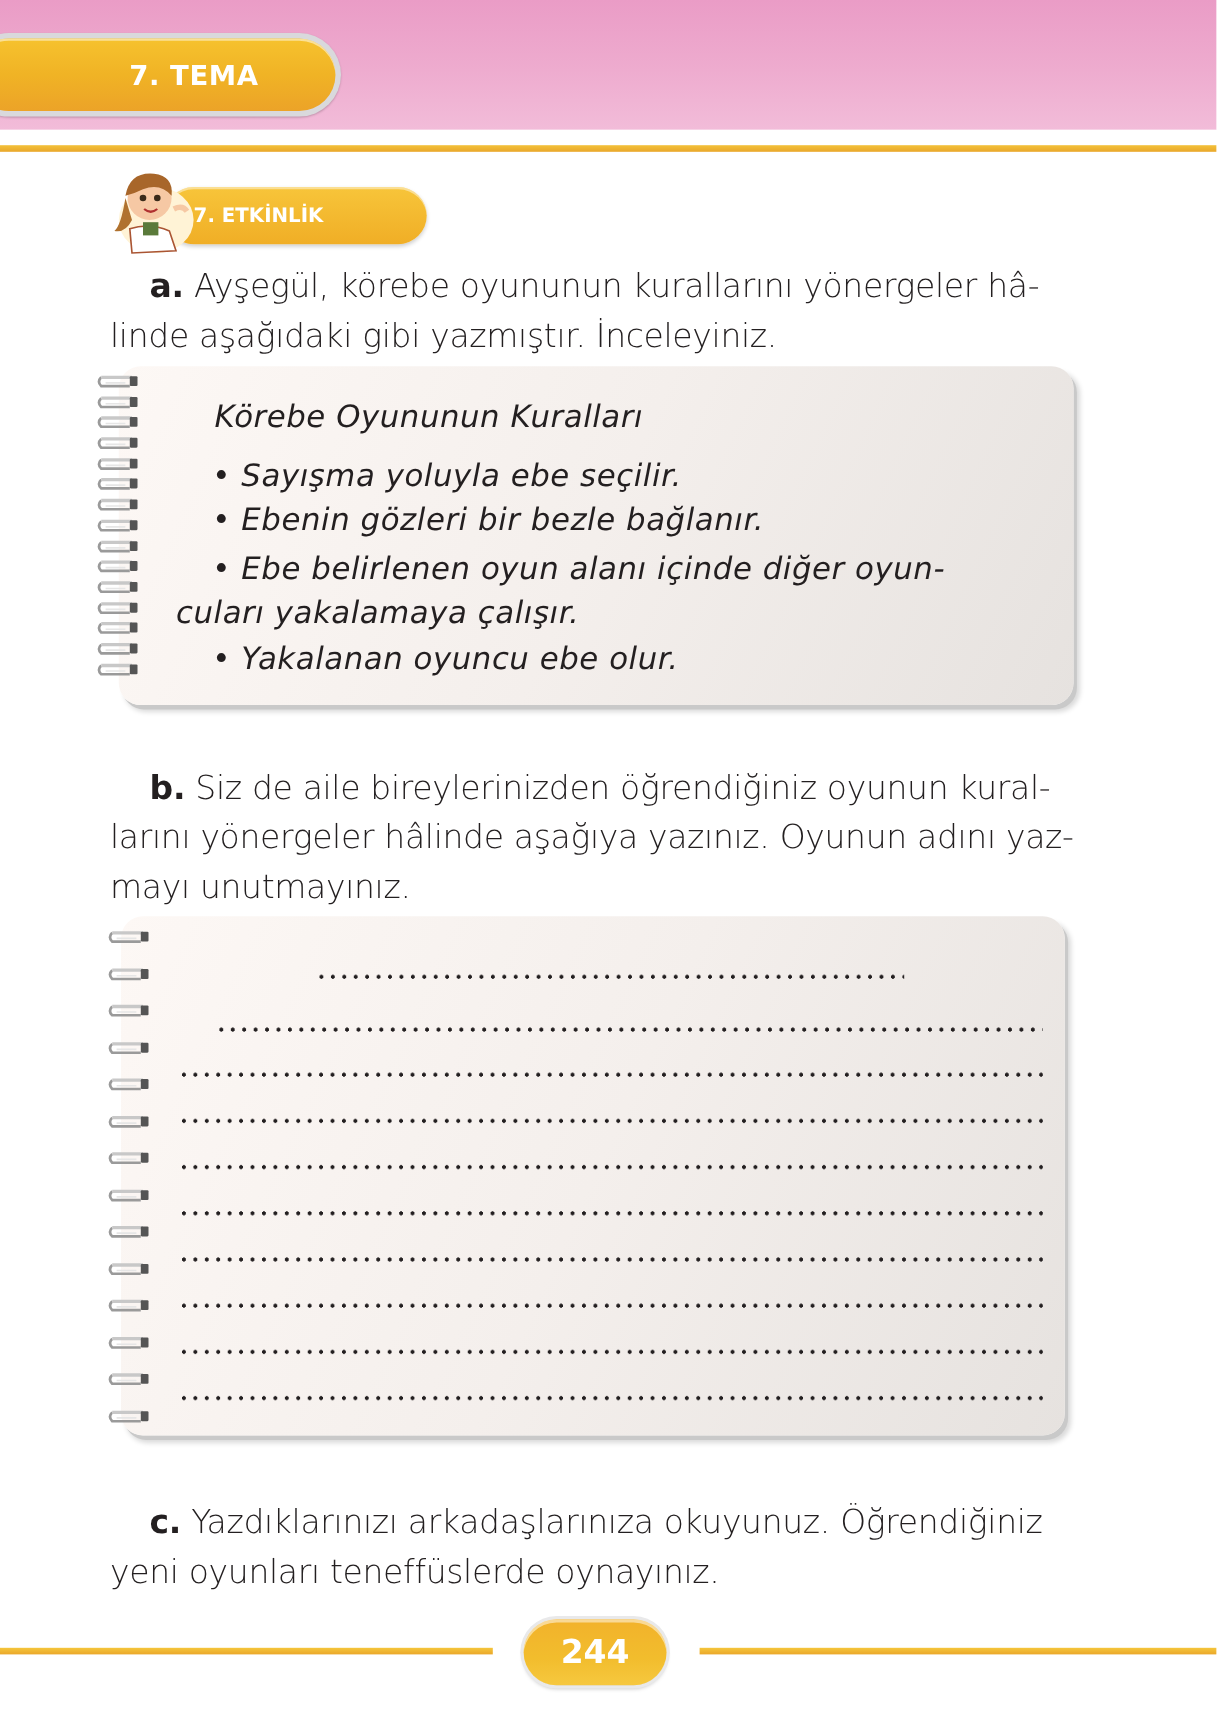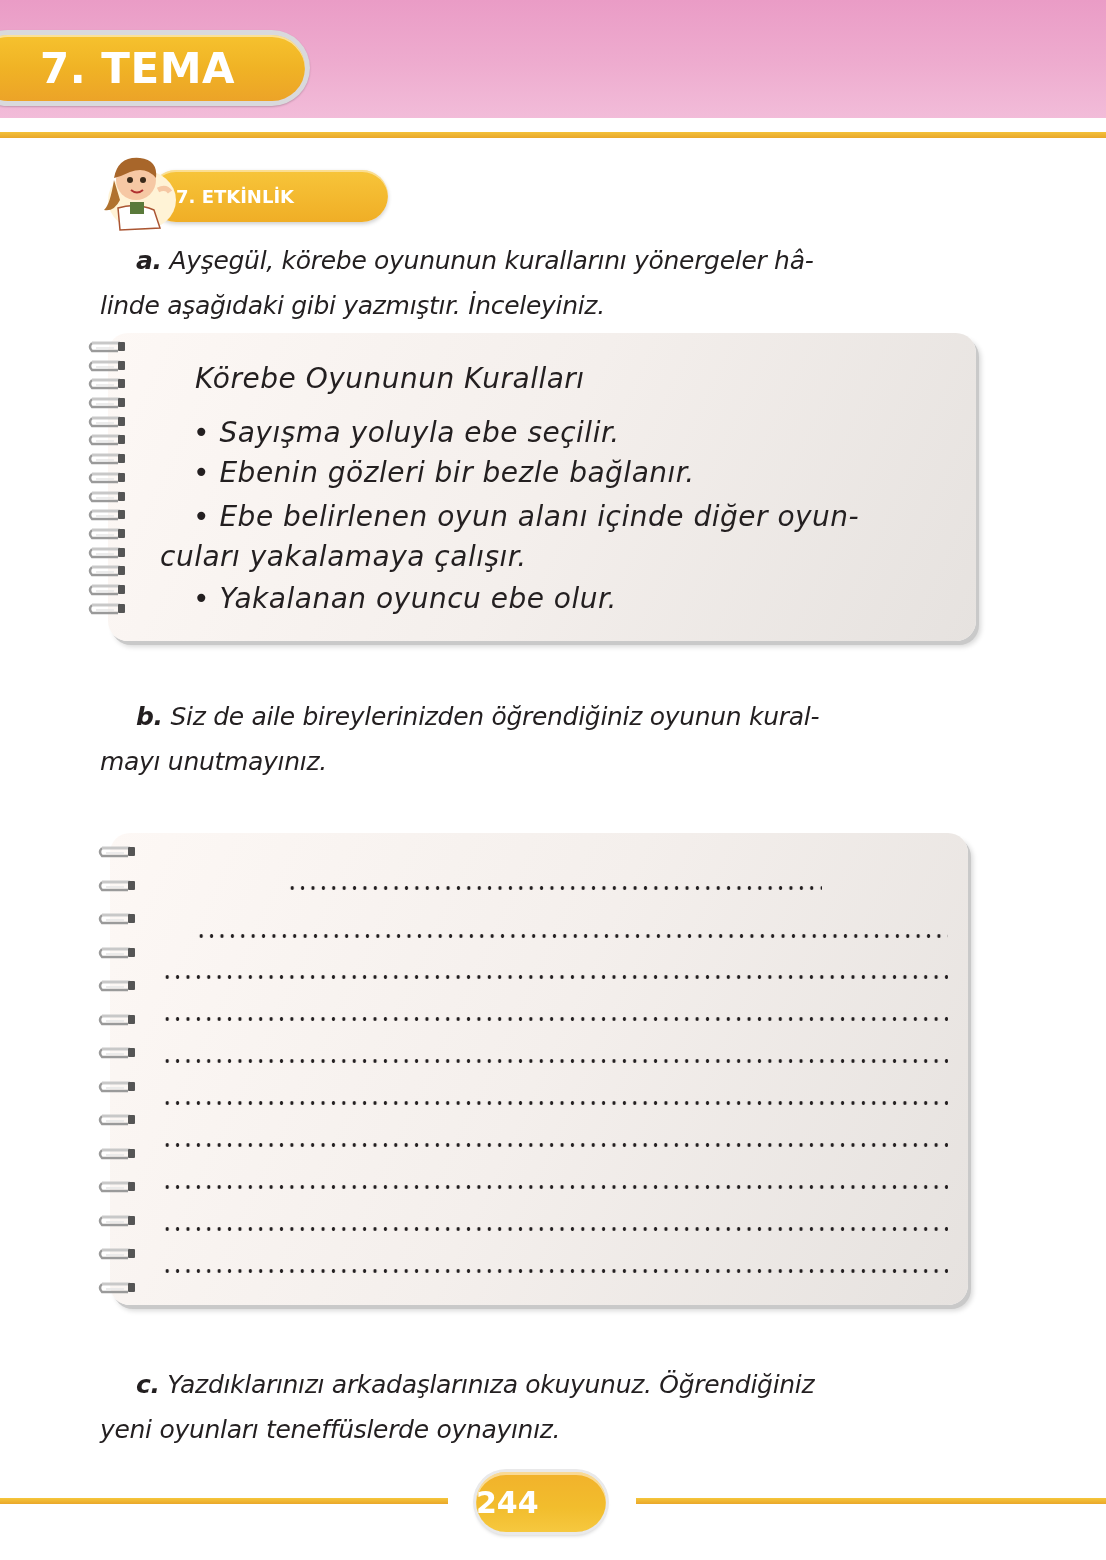--- a/index.html
+++ b/index.html
@@ -18,37 +18,37 @@
     position: absolute; left: -30px; top: 30px; width: 340px; height: 76px;
     border-radius: 38px; background: #d9d9dc; padding: 5px;
     box-shadow: 0 1px 2px rgba(0,0,0,0.2);
   }
   .tema-pill-inner {
     width: 100%; height: 100%; border-radius: 33px;
     background: linear-gradient(180deg, #f6c22e 0%, #f0b325 50%, #eca328 100%);
     display: flex; align-items: center; justify-content: flex-end; padding-right: 70px;
     box-shadow: inset 0 2px 0 rgba(255,255,255,0.5);
   }
-  .tema-text { color: #fff; font-weight: 700; font-size: 42px; letter-spacing: 0.5px; font-family: "DejaVu Sans", sans-serif; }
+  .tema-text { color: #fff; font-weight: 700; font-size: 25px; letter-spacing: 0.5px; font-family: "DejaVu Sans", sans-serif; }
 
   
   .etkinlik {
     position: absolute; left: 100px; top: 150px; width: 295px; height: 85px;
   }
   .etkinlik-pill {
     position: absolute; left: 50px; top: 20px; width: 238px; height: 52px; border-radius: 26px;
     background: linear-gradient(180deg, #f7c53a 0%, #f0ae26 100%);
     box-shadow: 0 2px 4px rgba(0,0,0,0.2), inset 0 2px 0 rgba(255,255,255,0.45);
     display: flex; align-items: center; padding-left: 26px;
   }
   .etkinlik-text { color: #fff; font-weight: 700; font-size: 18px; font-family: "DejaVu Sans", sans-serif; }
   .girl-icon { position: absolute; left: 0; top: 0; width: 75px; height: 85px; }
 
   
-  .para { position: absolute; left: 100px; width: 880px; font-size: 25px; line-height: 45px; color: #231f20; font-family: "DejaVu Sans", sans-serif; font-weight: 300; letter-spacing: -0.3px; font-style: italic; }
+  .para { position: absolute; left: 100px; width: 880px; font-size: 30px; line-height: 45px; color: #231f20; font-family: "DejaVu Sans", sans-serif; font-weight: 300; letter-spacing: -0.3px; }
   .para .lbl { font-weight: 700; }
   .para .indent { padding-left: 36px; }
 
   
   .notebook {
     position: absolute; border-radius: 20px;
     background: linear-gradient(115deg, #fdf8f5 0%, #f4efec 50%, #e6e2df 100%);
     box-shadow: 3px 4px 0 #c9c9c9, 5px 6px 5px rgba(0,0,0,0.15);
   }
   .nb1 { left: 108px; top: 333px; width: 868px; height: 308px; }
@@ -63,21 +63,21 @@
     background-image: radial-gradient(circle, #231f20 1.6px, transparent 2px);
     background-size: 10.4px 4px; background-repeat: repeat-x;
   }
 
   
   .foot-line { position: absolute; top: 1498px; height: 6px; background: linear-gradient(180deg, #f5c63b, #eaa72a); }
   .page-pill {
     position: absolute; left: 476px; top: 1472px; width: 130px; height: 60px; border-radius: 30px;
     background: linear-gradient(180deg, #f2b22b 0%, #f2bd2d 60%, #f6c83f 100%);
     box-shadow: 0 0 0 3px #e9e9ea, 0 3px 4px rgba(0,0,0,0.25), inset 0 3px 0 rgba(255,255,255,0.5);
-    display: flex; align-items: center; justify-content: flex-start;
+    display: flex; align-items: center; justify-content: center;
   }
   .page-num { color: #fff; font-weight: 700; font-size: 30px; font-family: "DejaVu Sans", sans-serif; }
 </style>
 </head>
 <body>
 
 <div class="header-band"></div>
 <div class="header-white"></div>
 <div class="header-line"></div>
 <div class="tema-pill">
@@ -236,20 +236,21 @@
   </div>
 <div class="hand" style="left:195px; top:362px;text-align:right;">Körebe Oyununun Kuralları</div>
 <div class="hand" style="left:193px; top:416px;">• Sayışma yoluyla ebe seçilir.</div>
 <div class="hand" style="left:193px; top:456px;">• Ebenin gözleri bir bezle bağlanır.</div>
 <div class="hand" style="left:193px; top:500px;">• Ebe belirlenen oyun alanı içinde diğer oyun-</div>
 <div class="hand" style="left:160px; top:540px;">cuları yakalamaya çalışır.</div>
 <div class="hand" style="left:193px; top:582px;">• Yakalanan oyuncu ebe olur.</div>
 
 <div class="para" style="top:694px;">
   <div class="indent"><span class="lbl">b.</span><span> Siz de aile bireylerinizden öğrendiğiniz oyunun kural-</span></div>
+  <div>larını yönergeler hâlinde aşağıya yazınız. Oyunun adını yaz-</div>
   <div>mayı unutmayınız.</div>
 </div>
 
 <div class="notebook nb2"></div>
 <div class="spiral" style="left:98px; top:845px;" id="spiral2">
     <div class="ring" style="margin-bottom: 19.5px;">
       <svg width="40" height="14" viewBox="0 0 40 14">
         <path d="M4 3 Q0 7 4 11 L30 11" stroke="#9a9a9a" stroke-width="2.4" fill="none"></path>
         <path d="M4 3 L32 3" stroke="#c8c8c8" stroke-width="3" fill="none"></path>
         <rect x="30" y="2" width="7" height="9" rx="1" fill="#555"></rect>

